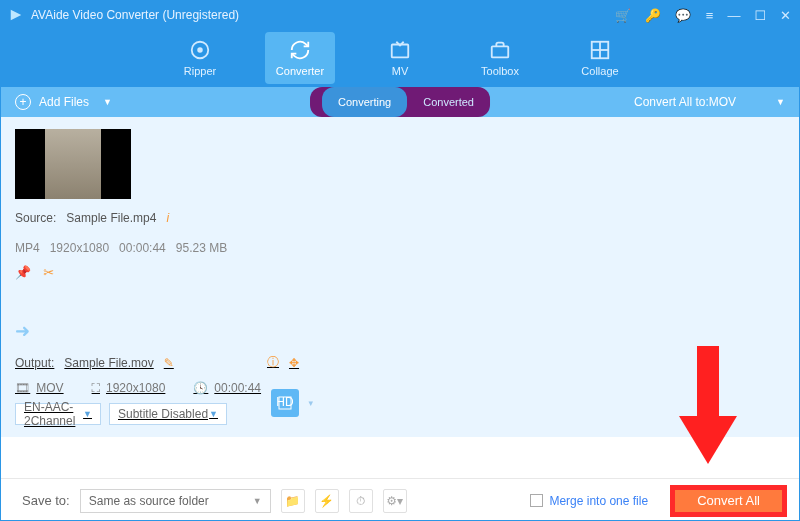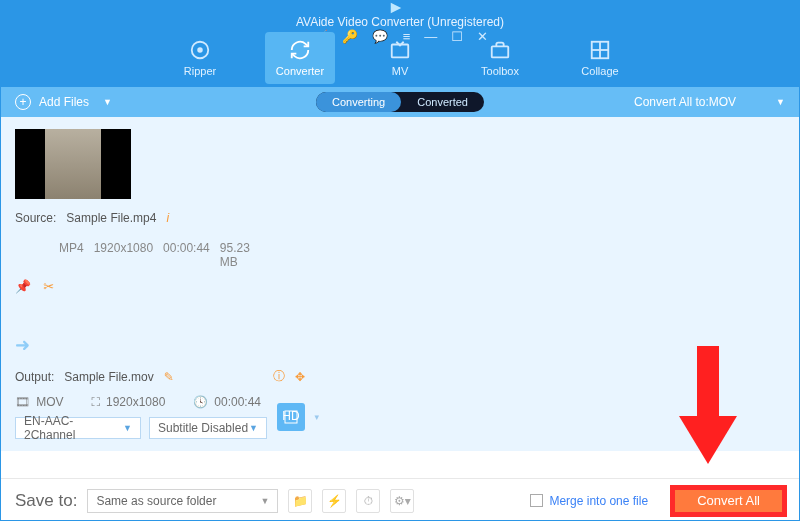--- a/index.html
+++ b/index.html
@@ -1,64 +1,64 @@
 <!DOCTYPE html>
 <html><head>
 <meta charset="utf-8">
 <style>
 *{box-sizing:border-box;margin:0;padding:0;font-family:"Segoe UI",Arial,sans-serif;font-size:12px;}
 body{background:#f0f0f0;}
 .window{width:800px;height:521px;background:#fff;border:1px solid #2b96e6;position:relative;overflow:hidden;}
-.titlebar{height:28px;background:#2b96e6;display:flex;align-items:center;padding:0 8px;color:#fff;flex-direction:column;}
+.titlebar{height:28px;background:#2b96e6;display:flex;align-items:center;padding:0 8px;color:#fff;}
 .titlebar .logo{width:14px;height:14px;margin-right:8px;}
 .titlebar .title{flex:1;font-size:12px;color:#e6f2ff;}
 .titlebar .winbtns{display:flex;gap:14px;align-items:center;}
 .titlebar .winbtns span{color:#cfe9ff;font-size:13px;cursor:pointer;}
 .navbar{height:58px;background:#2b96e6;display:flex;justify-content:center;gap:30px;align-items:center;}
 .navitem{width:70px;height:52px;border-radius:4px;display:flex;flex-direction:column;align-items:center;justify-content:center;gap:4px;color:#dff1ff;cursor:pointer;}
 .navitem.active{background:#57b6f3;color:#fff;}
 .navitem .nicon{width:22px;height:22px;display:flex;align-items:center;justify-content:center;}
 .navitem .nlabel{font-size:11px;}
 .subbar{height:30px;background:#66bdf6;display:flex;align-items:center;padding:0 14px;}
 .addfiles{display:flex;align-items:center;gap:8px;color:#fff;cursor:pointer;}
 .addfiles .plus{width:16px;height:16px;border:1.5px solid #fff;border-radius:50%;display:flex;align-items:center;justify-content:center;font-size:12px;line-height:1;}
 .addfiles .chev{font-size:9px;margin-left:6px;}
-.togglegrp{margin-left:auto;margin-right:auto;position:absolute;left:50%;transform:translateX(-50%);display:flex;background:#0f172a;border-radius:12px;height:20px;}
+.togglegrp{margin-left:auto;margin-right:auto;position:absolute;left:50%;transform:translateX(-50%);display:flex;background:#701a75;border-radius:12px;height:30px;padding-left:12px;}
 .togglebtn{padding:0 16px;display:flex;align-items:center;font-size:11px;color:#cfe9ff;cursor:pointer;border-radius:12px;}
 .togglebtn.active{background:#3b93db;color:#fff;}
 .convertall{margin-left:auto;display:flex;align-items:center;gap:0;color:#fff;font-size:11px;}
 .convertall .sel{display:flex;align-items:center;gap:40px;cursor:pointer;color:#fff;}
 .convertall .sel .chev{font-size:9px;}
 .content{height:calc(521px - 28px - 58px - 30px - 44px);background:#fff;overflow:auto;}
 .filerow{display:flex;background:#e9f5ff;padding:12px 14px;gap:12px;align-items:flex-start;flex-direction:column;}
 .thumb{width:116px;height:70px;background:#000;position:relative;}
 .thumb .inner{position:absolute;left:30px;top:0;width:56px;height:70px;background:linear-gradient(#b8b0a0,#8c8270);}
 .leftcol{width:220px;}
 .srcline{color:#555;font-size:12px;margin-bottom:16px;display:flex;align-items:center;gap:10px;}
 .srcline .info{color:#f89b3a;font-style:italic;cursor:pointer;}
-.metaline{color:#888;font-size:12px;display:flex;gap:10px;margin-bottom:10px;margin-left:44px;}
+.metaline{color:#888;font-size:12px;display:flex;gap:10px;margin-bottom:10px;}
 .toolicons{display:flex;gap:12px;color:#f89b3a;}
 .toolicons span{cursor:pointer;font-size:13px;}
 .arrowcol{width:24px;padding-top:28px;color:#8fcdf8;font-size:18px;}
-.rightcol{flex:1;}
+.rightcol{flex:1;text-decoration:underline;}
 .outline{color:#555;font-size:12px;display:flex;align-items:center;gap:10px;margin-bottom:10px;}
 .outline .editico{color:#f89b3a;cursor:pointer;}
 .outline .spacer{flex:1;}
 .outline .warn{color:#f89b3a;cursor:pointer;}
 .specline{display:flex;gap:28px;color:#777;font-size:12px;margin-bottom:8px;align-items:center;}
 .spec{display:flex;align-items:center;gap:6px;}
 .dropdownrow{display:flex;gap:8px;}
 .ddown{border:1px solid #b9d8f3;background:#fff;height:22px;display:flex;align-items:center;padding:0 8px;font-size:11px;color:#666;cursor:pointer;position:relative;}
 .ddown .dch{color:#5aa4e0;margin-left:auto;font-size:9px;}
-.ddown.aud{width:126px;}
+.ddown.aud{width:86px;}
 .ddown.sub{width:118px;}
 .formatbtn{width:28px;height:28px;background:#5fb8f5;border-radius:3px;margin-left:10px;display:flex;align-items:center;justify-content:center;color:#fff;font-size:9px;cursor:pointer;flex-shrink:0;align-self:center;position:relative;}
 .formatbtn::after{content:"▾";position:absolute;right:-14px;color:#9bc9ee;font-size:9px;}
 .footer{height:44px;border-top:1px solid #e8e8e8;display:flex;align-items:center;padding:0 14px;gap:10px;}
-.saveto{color:#666;font-size:17px;}
+.saveto{color:#666;font-size:13px;margin-left:7px;}
 .savesel{border:1px solid #d4d4d4;height:24px;width:191px;display:flex;align-items:center;padding:0 8px;color:#666;font-size:11px;cursor:pointer;}
 .savesel .dch{margin-left:auto;color:#999;font-size:9px;}
 .fico{width:24px;height:24px;border:1px solid #e0e0e0;border-radius:2px;display:flex;align-items:center;justify-content:center;color:#aaa;font-size:12px;cursor:pointer;}
 .merge{display:flex;align-items:center;gap:6px;color:#3b82f6;font-size:12px;margin-left:auto;cursor:pointer;}
 .merge .cb{width:13px;height:13px;border:1px solid #aaa;}
 .convertbtn{background:#ff7a3d;color:#fff;height:28px;padding:0 22px;display:flex;align-items:center;font-size:13px;margin-left:14px;cursor:pointer;border:3px solid #ff2a2a;outline:2px solid #ff2a2a;}
 .redarrow{position:absolute;right:62px;top:345px;pointer-events:none;}
 svg{display:block;}
 </style>
 </head>

